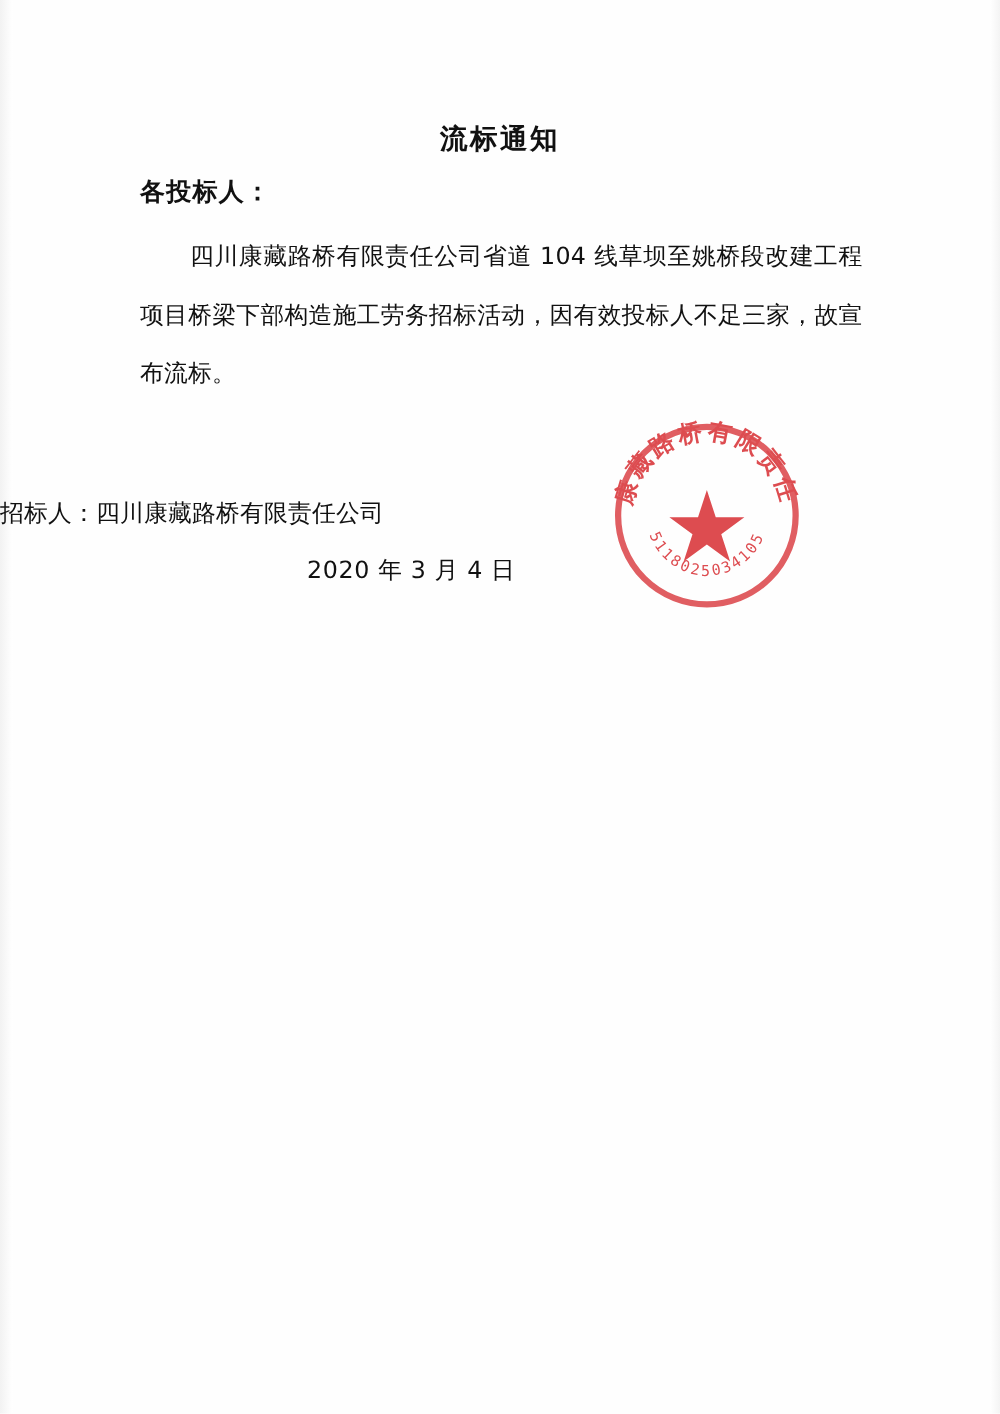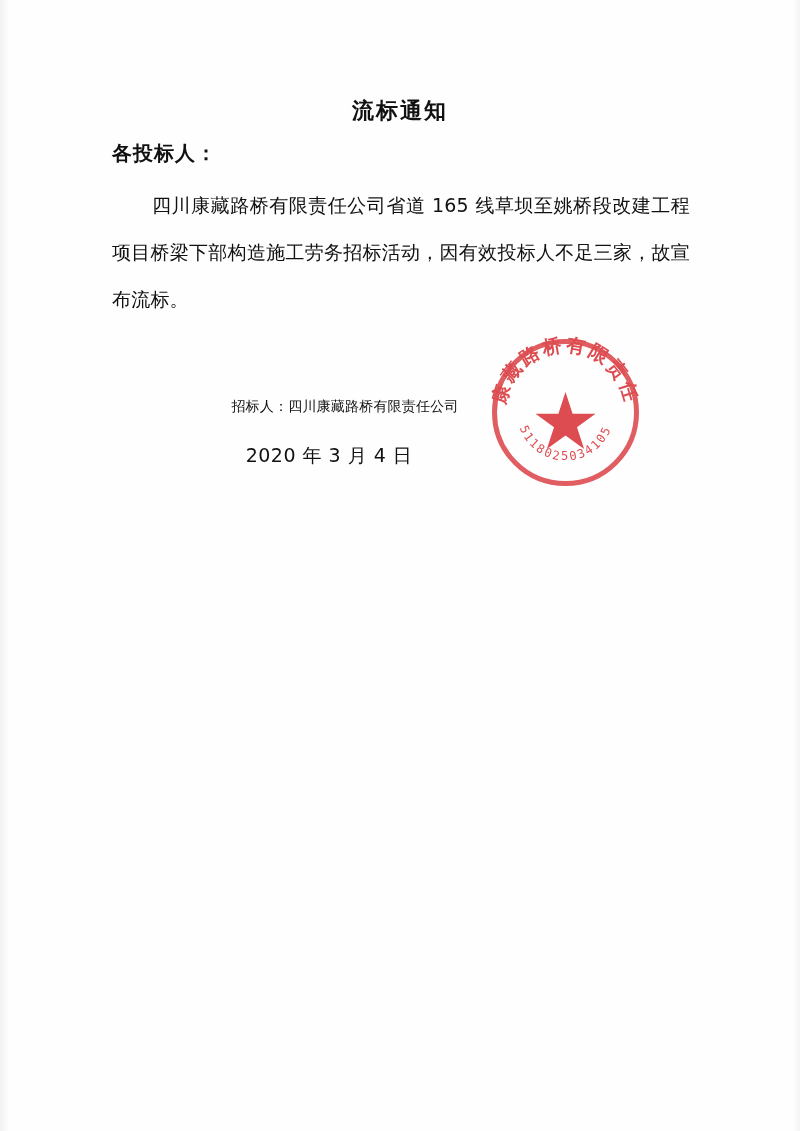--- a/index.html
+++ b/index.html
@@ -73,22 +73,22 @@
     text-indent: 40px;
     font-family: "DejaVu Sans", "Liberation Sans", sans-serif;
     letter-spacing: 0.2px;
   }
 
   .signature {
     position: absolute;
     top: 398px;
     left: 0;
     width: 690px;
-    text-align: center;
-    font-size: 14px;
+    text-align: left;
+    font-size: 19px;
     font-family: "DejaVu Sans", "Liberation Sans", sans-serif;
     letter-spacing: 0.2px;
   }
   .sign-date {
     position: absolute;
     top: 443px;
     left: 0;
     width: 658px;
     text-align: center;
     font-size: 19px;
@@ -110,21 +110,21 @@
 </style>
 </head>
 <body>
 
 <div class="page">
 
   <div class="doc-title">流标通知</div>
 
   <div class="salutation">各投标人：</div>
 
-  <div class="body-block">四川康藏路桥有限责任公司省道 165 线草坝至姚桥段改建工程项目桥梁下部构造施工劳务招标活动，因有效投标人不足三家，故宣布流标。</div>
+  <div class="body-block">四川康藏路桥有限责任公司省道 104 线草坝至姚桥段改建工程项目桥梁下部构造施工劳务招标活动，因有效投标人不足三家，故宣布流标。</div>
 
   <div class="signature">招标人：四川康藏路桥有限责任公司</div>
 
   <div class="sign-date">2020 年 3 月 4 日</div>
 
   <div class="seal">
     <svg width="165" height="165" viewBox="0 0 165 165" xmlns="http://www.w3.org/2000/svg">
       <defs>
         <path id="arcTop" d="M 22,82 A 60,60 0 0 1 143,82" fill="none"></path>
         <path id="arcBottom" d="M 34,82 A 48,48 0 0 0 131,82" fill="none"></path>

